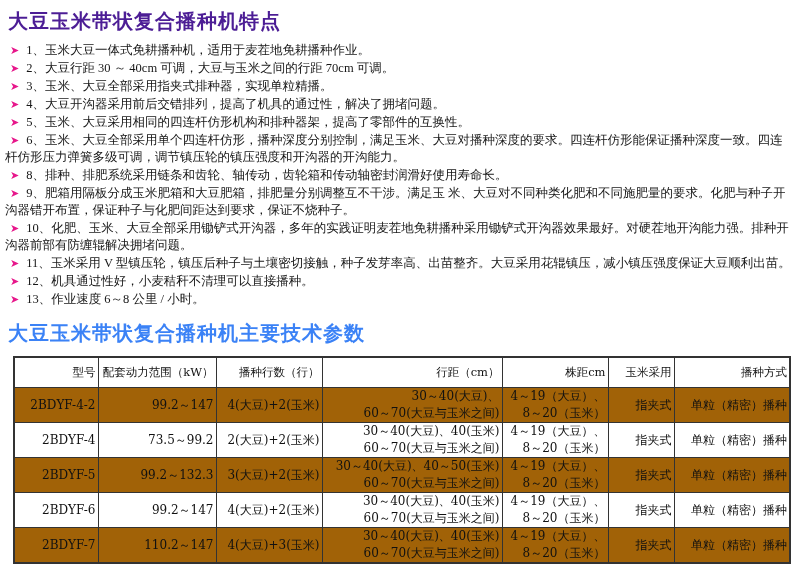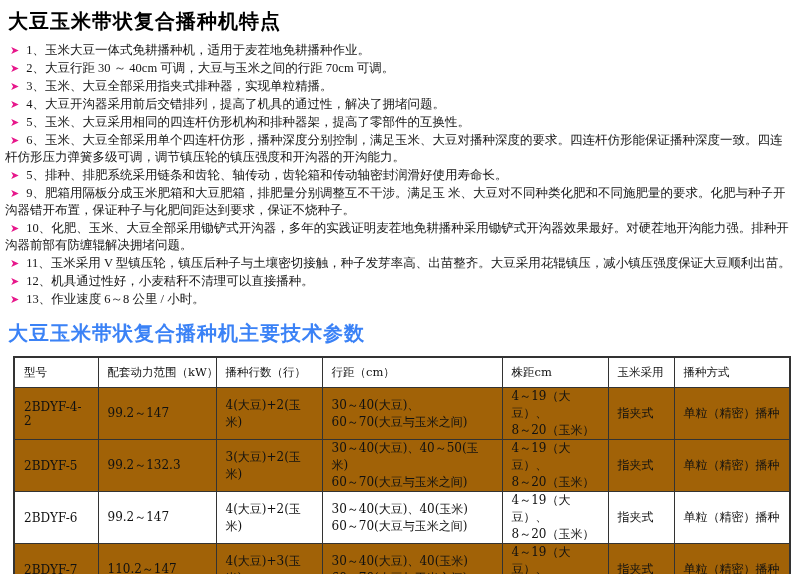--- a/index.html
+++ b/index.html
@@ -15,21 +15,21 @@
     color: #1a1a1a;
   }
   .page {
     width: 800px;
     height: 574px;
     background: #ffffff;
     box-sizing: border-box;
     padding-top: 8px;
   }
   .features-title {
-    color: #000000;
+    color: #4c1d95;
     font-size: 20px;
     font-weight: bold;
     margin: 0 0 7px 8px;
     letter-spacing: 1px;
   }
   .features-list {
     padding: 0 6px 0 4px;
   }
   .feat-item {
     margin: 1px;
@@ -57,23 +57,23 @@
     margin-left: 13px;
     width: 776px;
     font-family: "DejaVu Serif", "Liberation Serif", serif;
     font-size: 12px;
     color: #111111;
     border: 2px solid #333333;
   }
   table.params th,
   table.params td {
     border: 1px solid #333333;
-    text-align: left;
+    text-align: right;
     vertical-align: middle;
-    padding: 0 9px;
+    padding: 0 2px;
     white-space: pre-line;
     overflow: hidden;
   }
   table.params th {
     font-weight: normal;
     font-size: 11.5px;
     height: 29px;
     background: #ffffff;
     white-space: nowrap;
   }
@@ -101,21 +101,21 @@
 
   <h1 class="features-title">大豆玉米带状复合播种机特点</h1>
 
   <div class="features-list">
     <p class="feat-item"><i class="arrow-bullet">➤</i><span>1、玉米大豆一体式免耕播种机，适用于麦茬地免耕播种作业。</span></p>
     <p class="feat-item"><i class="arrow-bullet">➤</i><span>2、大豆行距 30 ～ 40cm 可调，大豆与玉米之间的行距 70cm 可调。</span></p>
     <p class="feat-item"><i class="arrow-bullet">➤</i><span>3、玉米、大豆全部采用指夹式排种器，实现单粒精播。</span></p>
     <p class="feat-item"><i class="arrow-bullet">➤</i><span>4、大豆开沟器采用前后交错排列，提高了机具的通过性，解决了拥堵问题。</span></p>
     <p class="feat-item"><i class="arrow-bullet">➤</i><span>5、玉米、大豆采用相同的四连杆仿形机构和排种器架，提高了零部件的互换性。</span></p>
     <p class="feat-item"><i class="arrow-bullet">➤</i><span>6、玉米、大豆全部采用单个四连杆仿形，播种深度分别控制，满足玉米、大豆对播种深度的要求。四连杆仿形能保证播种深度一致。四连杆仿形压力弹簧多级可调，调节镇压轮的镇压强度和开沟器的开沟能力。</span></p>
-    <p class="feat-item"><i class="arrow-bullet">➤</i><span>5、排种、排肥系统采用链条和齿轮、轴传动，齿轮箱和传动轴密封润滑好使用寿命长。</span></p>
+    <p class="feat-item"><i class="arrow-bullet">➤</i><span>8、排种、排肥系统采用链条和齿轮、轴传动，齿轮箱和传动轴密封润滑好使用寿命长。</span></p>
     <p class="feat-item"><i class="arrow-bullet">➤</i><span>9、肥箱用隔板分成玉米肥箱和大豆肥箱，排肥量分别调整互不干涉。满足玉 米、大豆对不同种类化肥和不同施肥量的要求。化肥与种子开沟器错开布置，保证种子与化肥间距达到要求，保证不烧种子。</span></p>
     <p class="feat-item"><i class="arrow-bullet">➤</i><span>10、化肥、玉米、大豆全部采用锄铲式开沟器，多年的实践证明麦茬地免耕播种采用锄铲式开沟器效果最好。对硬茬地开沟能力强。排种开沟器前部有防缠辊解决拥堵问题。</span></p>
     <p class="feat-item"><i class="arrow-bullet">➤</i><span>11、玉米采用 V 型镇压轮，镇压后种子与土壤密切接触，种子发芽率高、出苗整齐。大豆采用花辊镇压，减小镇压强度保证大豆顺利出苗。</span></p>
     <p class="feat-item"><i class="arrow-bullet">➤</i><span>12、机具通过性好，小麦秸秆不清理可以直接播种。</span></p>
     <p class="feat-item"><i class="arrow-bullet">➤</i><span>13、作业速度 6～8 公里 / 小时。</span></p>
   </div>
 
   <h2 class="params-title">大豆玉米带状复合播种机主要技术参数</h2>
 
   <table class="params">
@@ -144,20 +144,31 @@
         <td>2BDYF-4-2</td>
         <td>99.2～147</td>
         <td>4(大豆)+2(玉米)</td>
         <td>30～40(大豆)、
 60～70(大豆与玉米之间)</td>
         <td>4～19（大豆）、
 8～20（玉米）</td>
         <td>指夹式</td>
         <td>单粒（精密）播种</td>
       </tr>
+      <tr class="plain">
+        <td>2BDYF-4</td>
+        <td>73.5～99.2</td>
+        <td>2(大豆)+2(玉米)</td>
+        <td>30～40(大豆)、40(玉米)
+60～70(大豆与玉米之间)</td>
+        <td>4～19（大豆）、
+8～20（玉米）</td>
+        <td>指夹式</td>
+        <td>单粒（精密）播种</td>
+      </tr>
       <tr class="alt">
         <td>2BDYF-5</td>
         <td>99.2～132.3</td>
         <td>3(大豆)+2(玉米)</td>
         <td>30～40(大豆)、40～50(玉米)
 60～70(大豆与玉米之间)</td>
         <td>4～19（大豆）、
 8～20（玉米）</td>
         <td>指夹式</td>
         <td>单粒（精密）播种</td>

